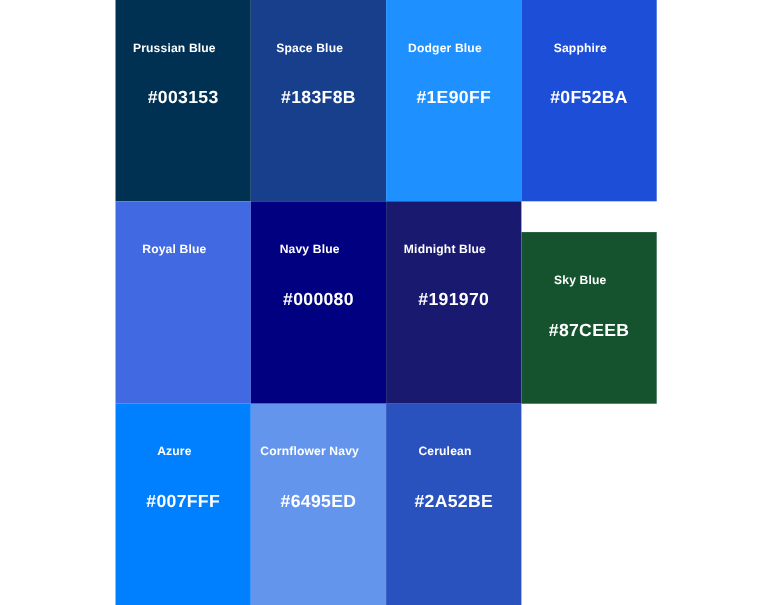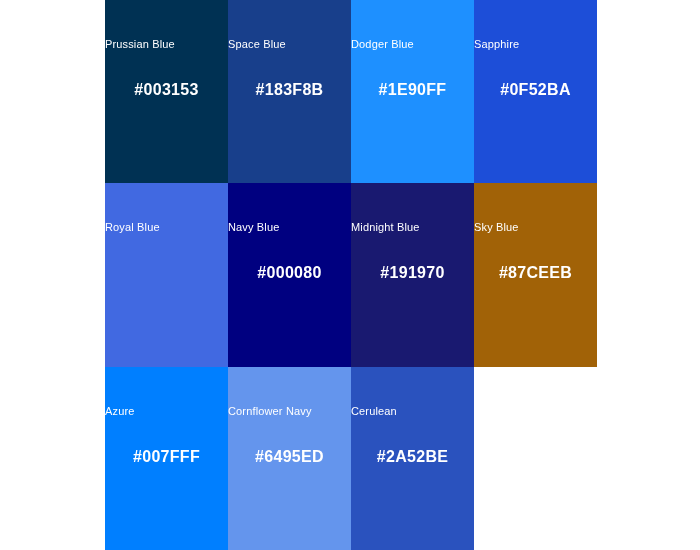--- a/index.html
+++ b/index.html
@@ -33,23 +33,24 @@
     align-items: center;
     box-sizing: border-box;
     overflow: hidden;
   }
 
   .swatch-name {
     position: absolute;
     top: 37px;
     left: 0;
     right: 16px;
+    text-align: center;
     color: #ffffff;
     font-size: 11px;
-    font-weight: 400;
+    font-weight: 700;
     letter-spacing: 0.15px;
     line-height: 14px;
     white-space: nowrap;
   }
 
   .swatch-hex {
     position: absolute;
     top: 83px;
     left: 0;
     right: 0;
@@ -86,21 +87,21 @@
       <div class="swatch-name">Royal Blue</div>
     </div>
     <div class="swatch" style="background: rgb(0, 0, 128); padding-left: 21px;">
       <div class="swatch-name">Navy Blue</div>
       <div class="swatch-hex">#000080</div>
     </div>
     <div class="swatch" style="background: rgb(25, 25, 112); padding-left: 44px;">
       <div class="swatch-name">Midnight Blue</div>
       <div class="swatch-hex">#191970</div>
     </div>
-    <div class="swatch" style="background: #a16207;">
+    <div class="swatch" style="background: #14532d; margin-top: 28px;">
       <div class="swatch-name">Sky Blue</div>
       <div class="swatch-hex">#87CEEB</div>
     </div>
     <div class="swatch" style="background: rgb(0, 127, 255);">
       <div class="swatch-name">Azure</div>
       <div class="swatch-hex">#007FFF</div>
     </div>
     <div class="swatch" style="background: rgb(100, 149, 237);">
       <div class="swatch-name">Cornflower Navy</div>
       <div class="swatch-hex">#6495ED</div>

